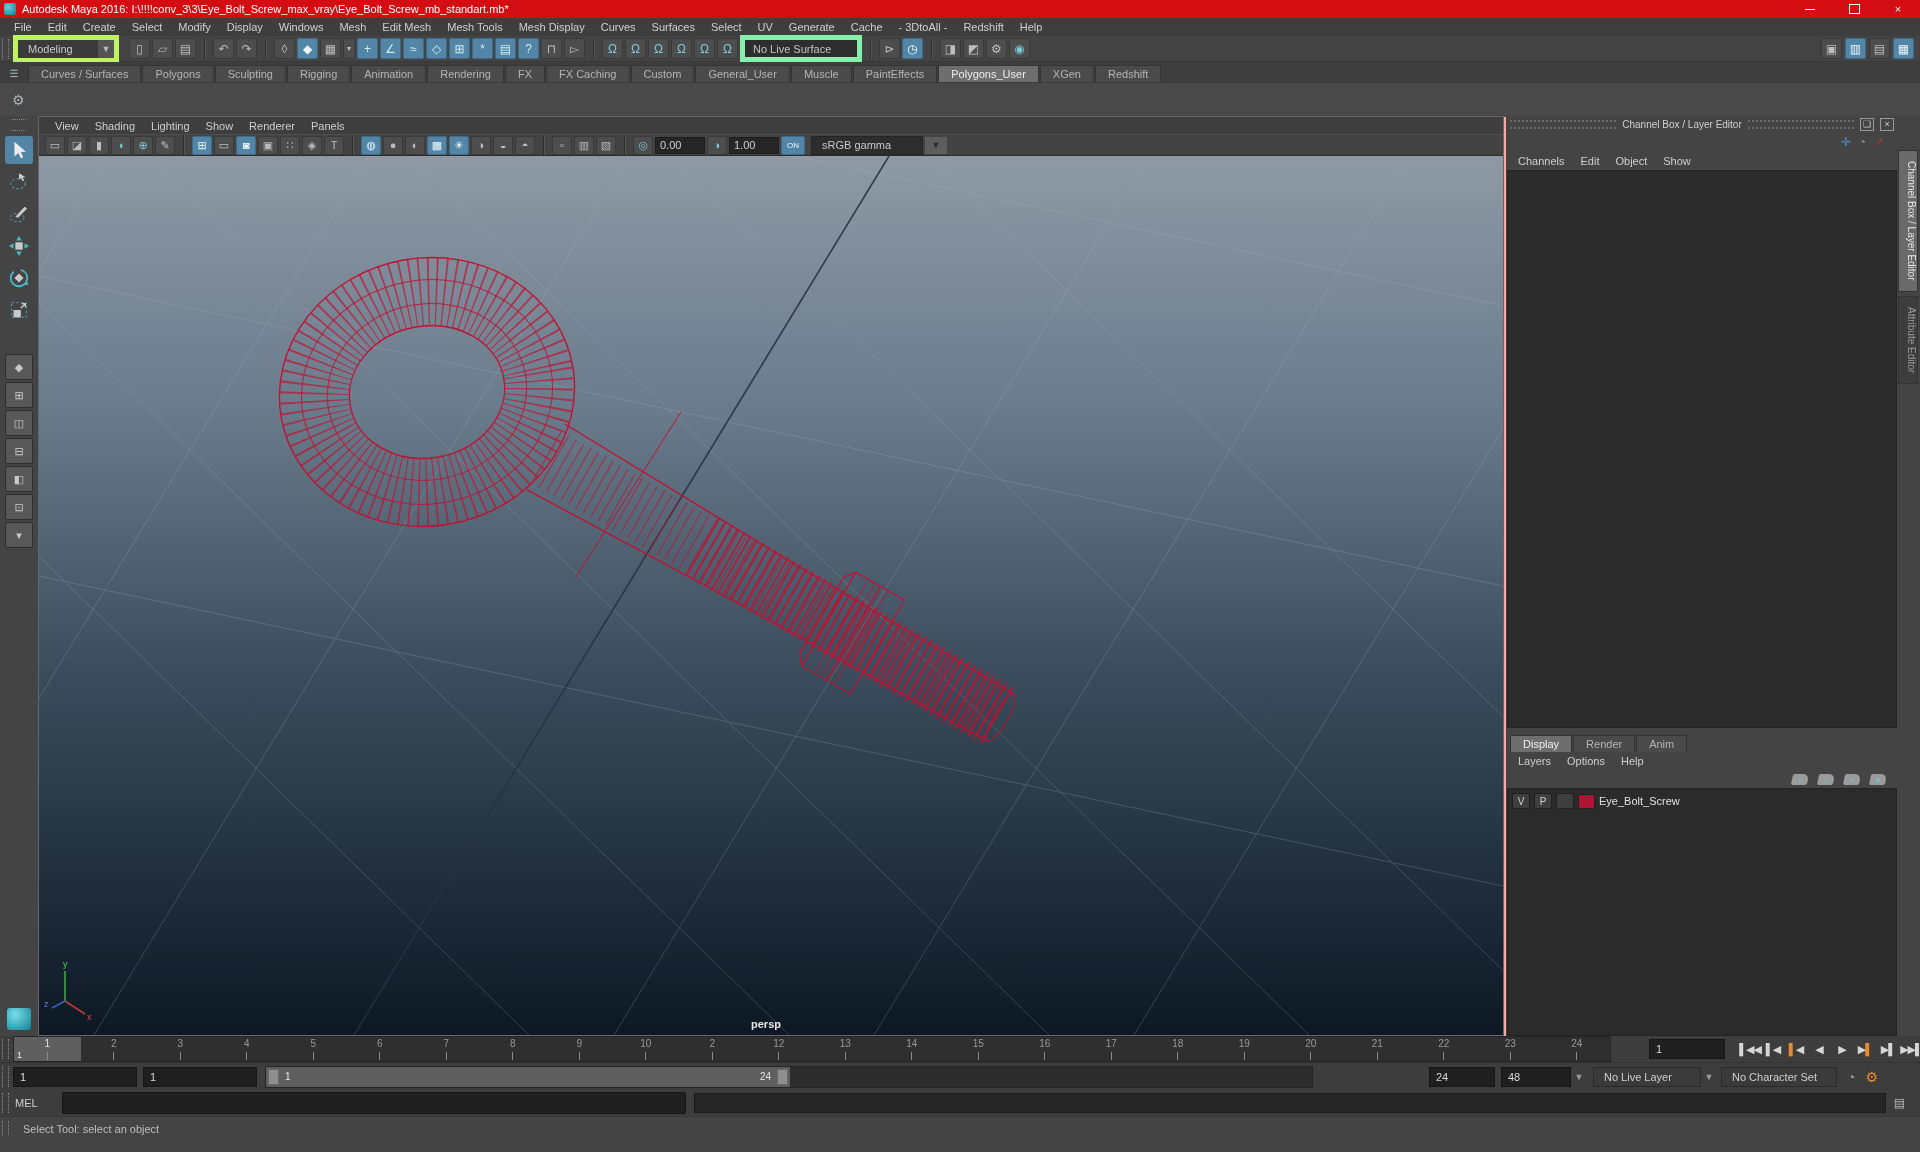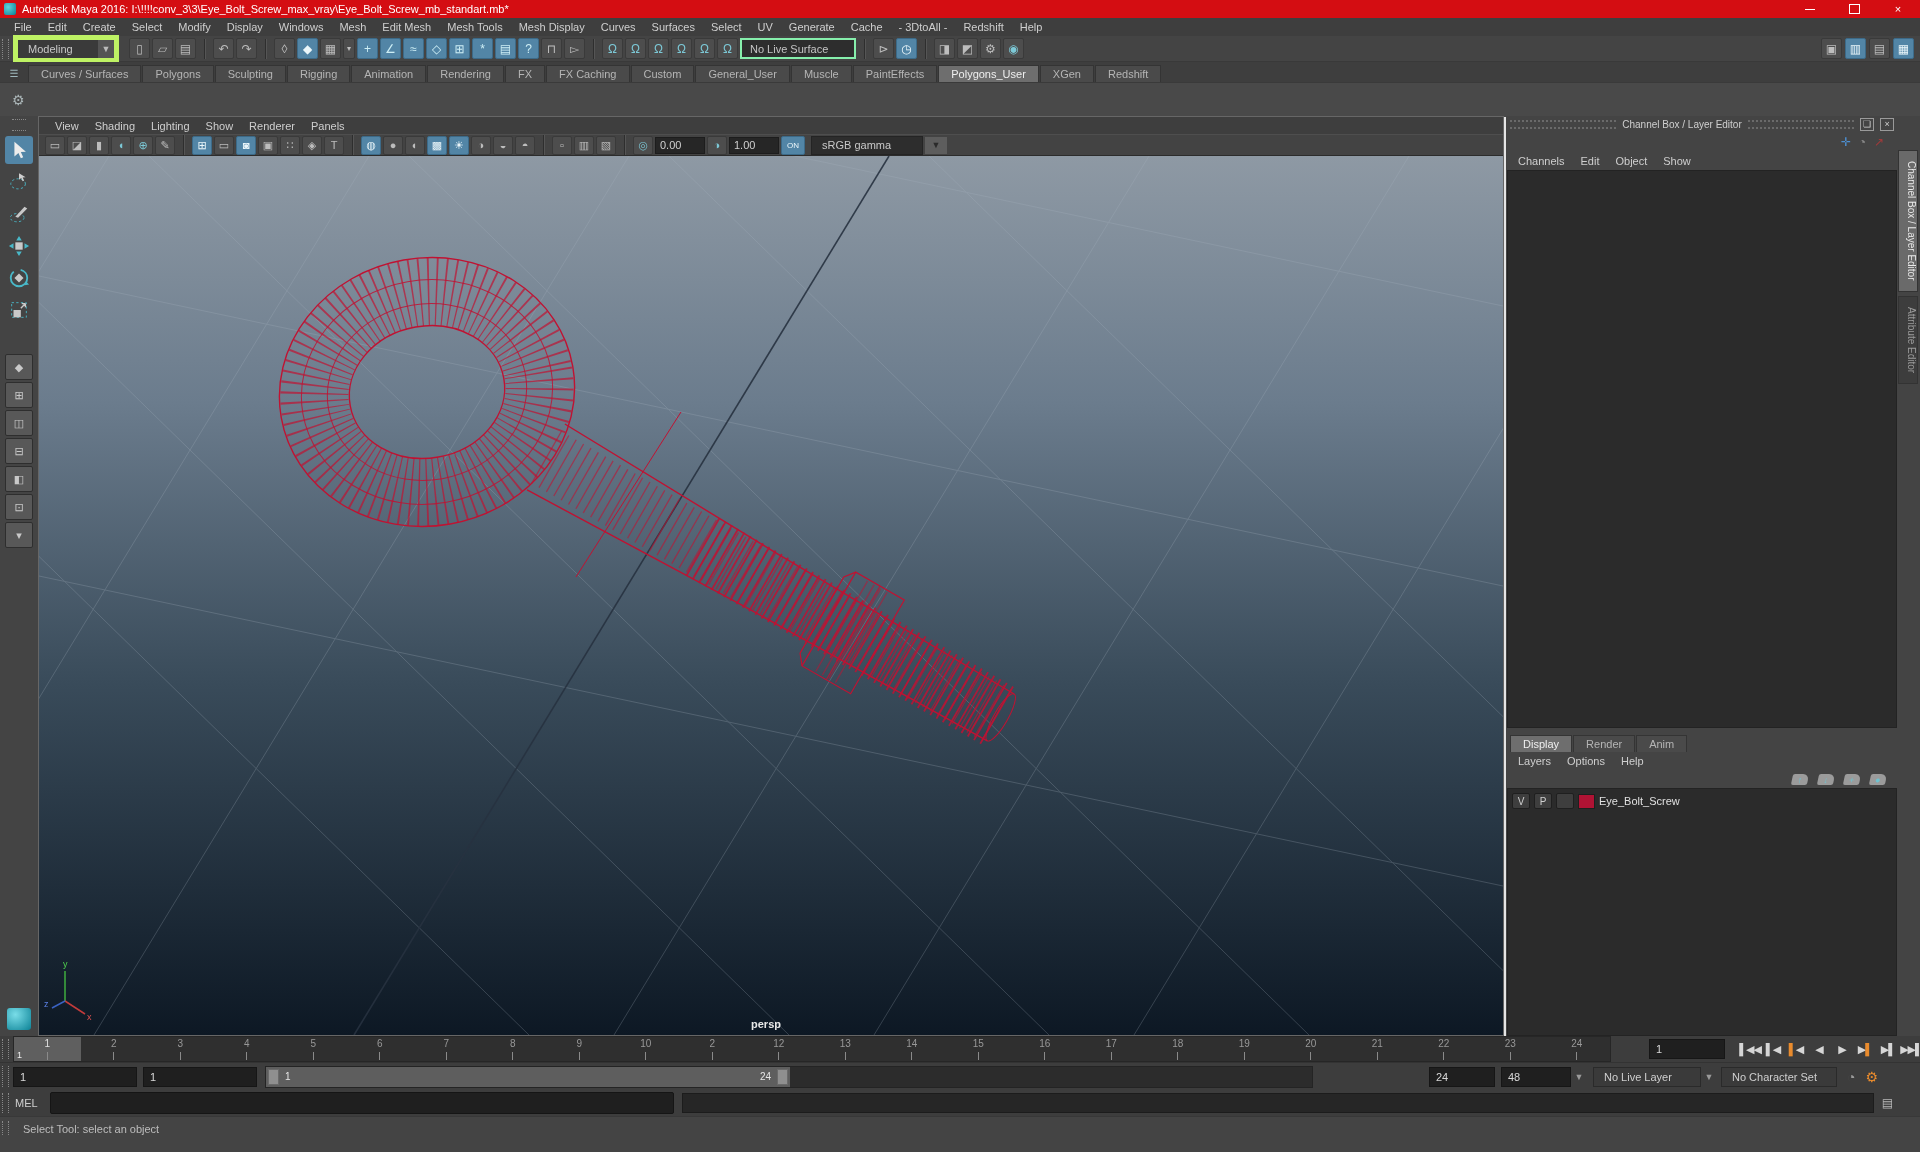--- a/index.html
+++ b/index.html
@@ -1,16 +1,16 @@
 <!DOCTYPE html>
 <html><head>
 <meta charset="utf-8">
 <style>
   html,body{margin:0;padding:0;background:#222;}
-  #page{position:relative;width:1920px;height:1152px;background:#e5e5e5;
+  #page{position:relative;width:1920px;height:1152px;background:#fca5a5;
         font-family:"Liberation Sans",sans-serif;font-size:11px;color:#c8c8c8;overflow:hidden;}
   
   #titlebar{position:absolute;left:0;top:0;width:1920px;height:18px;background:#d40d12;
             display:flex;align-items:center;color:#fff;}
   .maya-badge{width:12px;height:12px;margin:0 6px 0 4px;border-radius:2px;
               background:radial-gradient(circle at 35% 35%,#5fd3de,#0d7f93);flex:none;}
   #win-controls{margin-left:auto;display:flex;align-items:center;height:100%;}
   .winbtn{width:44px;height:100%;display:flex;align-items:center;justify-content:center;color:#fff;}
   .minbar{width:10px;height:1px;background:#fff;}
   .maxbox{width:9px;height:8px;border:1px solid #fff;}
@@ -26,21 +26,21 @@
   .mode-box .lbl{padding:0 10px;min-width:60px;}
   .mode-box .arr{width:16px;height:100%;background:#545454;display:flex;align-items:center;justify-content:center;color:#bbb;font-size:9px;}
   #status-icons{display:flex;align-items:center;margin-left:10px;gap:2px;}
   .ic{width:19px;height:19px;display:flex;align-items:center;justify-content:center;font-size:12px;
       color:#bdbdbd;background:#4d4d4d;border:1px solid #3a3a3a;border-radius:2px;flex:none;}
   .ic.active{background:#5285a6;border-color:#3c6a88;color:#eaf6fa;}
   .ic.teal{color:#7cc8d6;}
   .ic.active.teal{color:#cdeef5;}
   .ic.sm{width:10px;font-size:8px;}
   .vsep{width:1px;height:20px;background:#2e2e2e;box-shadow:1px 0 0 #555;margin:0 6px;flex:none;}
-  .txtbox{height:17px;background:#2d2d2d;border:2px solid #86efac;display:flex;align-items:center;
+  .txtbox{height:17px;background:#2d2d2d;border:5px solid #86efac;display:flex;align-items:center;
           padding:0 8px;color:#c4c4c4;}
   #workspace-icons{margin-left:auto;margin-right:6px;display:flex;gap:3px;}
   
   #shelf{position:absolute;left:0;top:62px;width:1920px;height:54px;}
   #shelf-tabs{height:20px;background:#3e3e3e;display:flex;align-items:flex-end;padding-left:4px;}
   .shelf-mini{width:16px;height:14px;margin:0 6px 2px 2px;display:flex;align-items:center;justify-content:center;color:#9fb8bd;font-size:10px;}
   .shelf-tab{padding:2px 12px;background:#4a4a4a;border:1px solid #343434;border-bottom:none;color:#b5b5b5;margin-right:1px;}
   .shelf-tab.active{background:#6e6e6e;color:#efefef;}
   #shelf-body{height:34px;background:#494949;border-top:1px solid #3a3a3a;display:flex;align-items:center;}
   .gear{margin-left:12px;color:#a9b4b6;font-size:14px;}
@@ -120,21 +120,21 @@
   #rs-chunk{position:absolute;left:0;top:0;height:100%;width:524px;background:#5e5e5e;display:flex;align-items:center;}
   .rs-handle{width:9px;height:14px;background:#8f8f8f;border:1px solid #6a6a6a;margin:0 2px;flex:none;}
   #rs-chunk .a{margin-left:4px;color:#e6e6e6;font-size:10px;}
   #rs-chunk .b{margin-left:auto;margin-right:4px;color:#e6e6e6;font-size:10px;}
   .dd-arr{width:16px;height:16px;display:flex;align-items:center;justify-content:center;color:#9a9a9a;font-size:9px;}
   .dd-box{height:18px;background:#3a3a3a;border:1px solid #2a2a2a;display:flex;align-items:center;padding:0 10px;color:#cfcfcf;}
   .orange-ic{color:#e98b2d;font-size:14px;margin-left:10px;}
   
   #commandline{position:absolute;left:0;top:1090px;width:1920px;height:26px;background:#3d3d3d;
                display:flex;align-items:center;}
-  #mel-label{margin:0 12px 0 2px;color:#cfcfcf;}
+  #mel-label{margin:0 24px 0 2px;color:#cfcfcf;}
   #mel-input{width:618px;height:18px;background:#1f1f1f;border:1px solid #151515;border-radius:2px;color:#ddd;
              font-family:"Liberation Mono",monospace;font-size:11px;}
   #mel-result{width:1190px;height:18px;background:#262626;border:1px solid #1c1c1c;margin-left:8px;}
   #script-ic{margin-left:8px;color:#b8b8b8;font-size:12px;}
   #helpline{position:absolute;left:0;top:1116px;width:1920px;height:36px;background:#444;
             border-top:1px solid #383838;display:flex;align-items:flex-start;box-sizing:border-box;}
   #help-text{margin:6px 0 0 10px;color:#bdbdbd;}
 </style>
 </head>
 <body>

